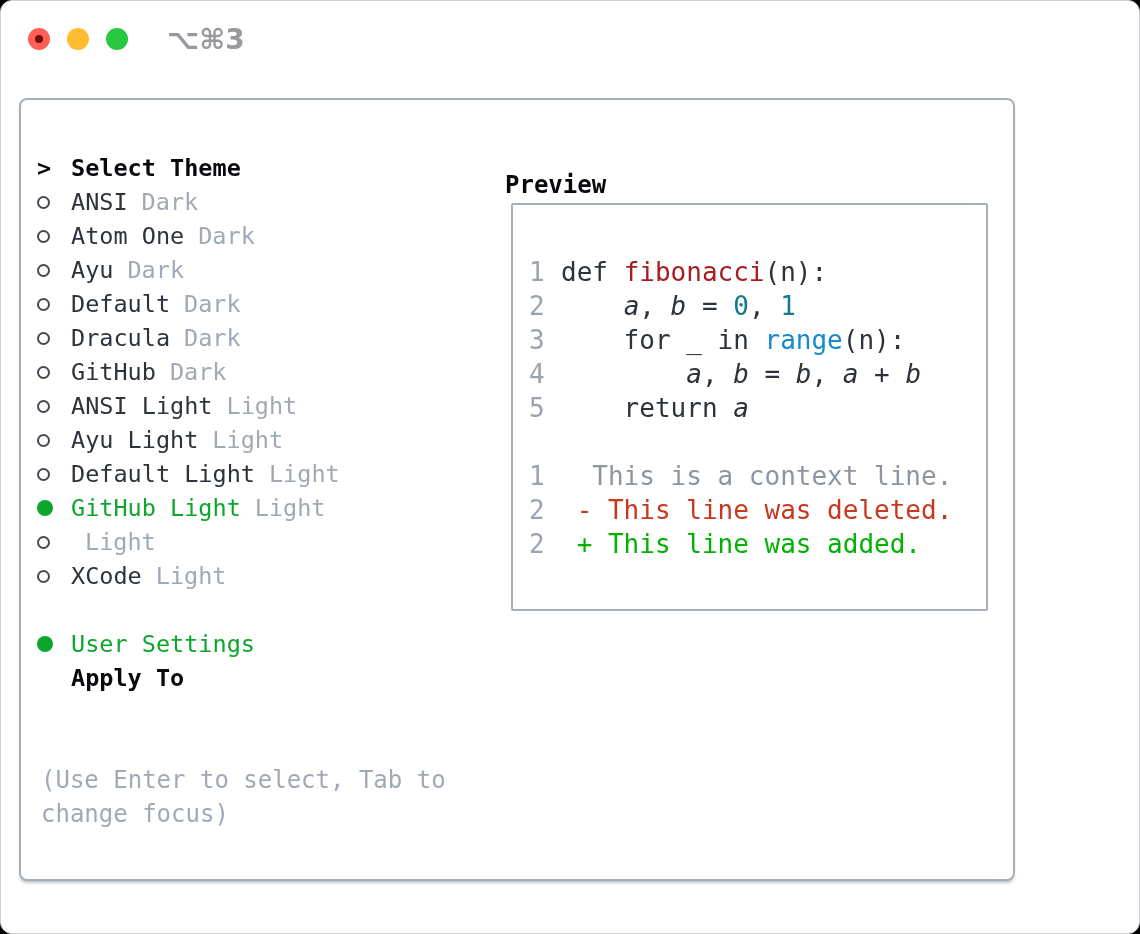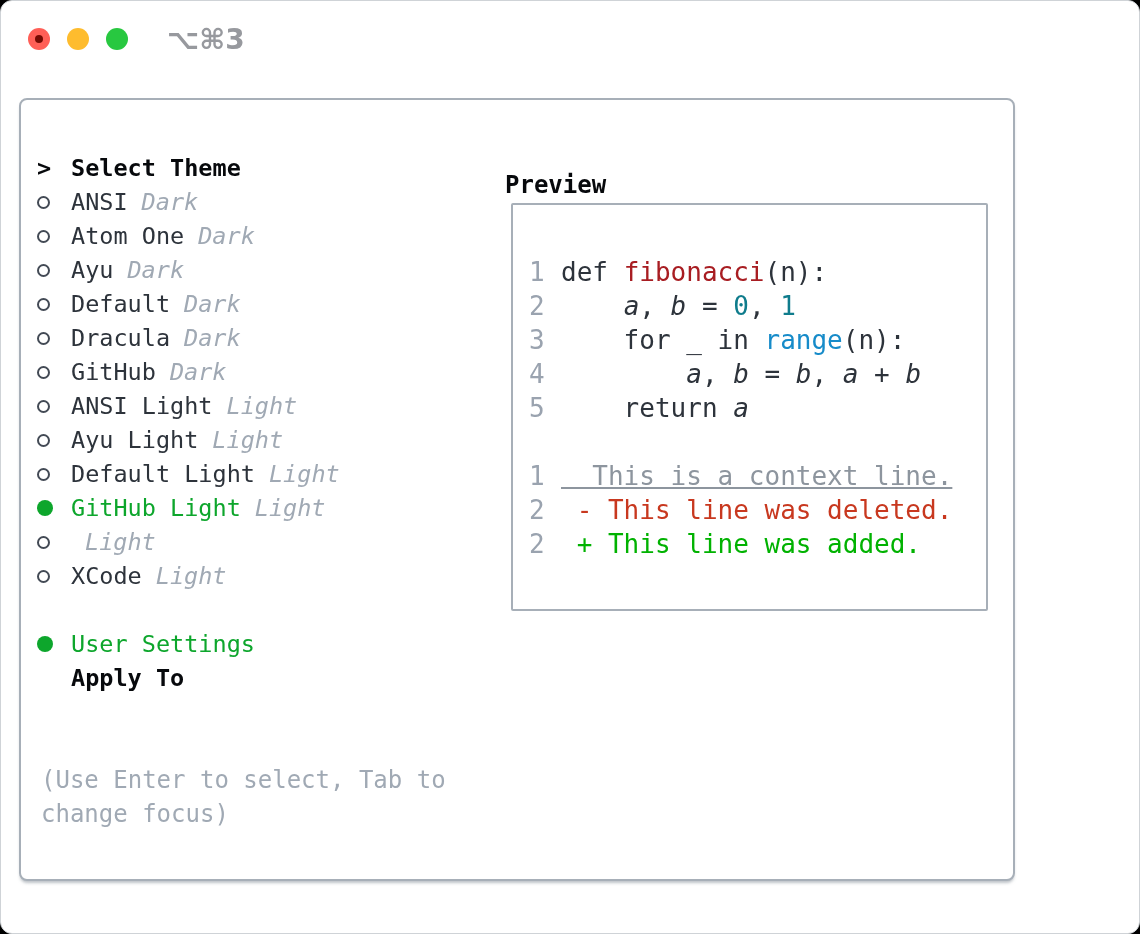--- a/index.html
+++ b/index.html
@@ -17,37 +17,37 @@
   .left-col{position:absolute;left:16px;top:51px;}
   .apply-col{position:absolute;left:16px;top:527px;}
   .row{display:flex;align-items:center;height:34px;font-size:23.5px;color:var(--text-dark,#2d333b);}
   .pfx{width:34px;display:flex;align-items:center;flex:none;}
   .caret{font-weight:700;color:var(--header-black,#07090c);}
   .hdr{font-weight:700;color:var(--header-black,#07090c);}
   .radio{box-sizing:border-box;width:13px;height:13px;border:2px solid #434a55;border-radius:50%;}
   .radio.sel{width:16px;height:16px;border:0;background:var(--selection-green,#0da62c);}
   .label{white-space:pre;}
   .label.sel-text{color:var(--selection-green,#0da62c);}
-  .tag{color:var(--muted-gray,#a0a9b4);margin-left:14px;white-space:pre;font-style:italic;}
+  .tag{color:var(--muted-gray,#a0a9b4);margin-left:14px;white-space:pre;}
   .hint{position:absolute;left:20px;top:663px;font-size:24px;line-height:34px;color:var(--muted-gray,#a0a9b4);white-space:pre-line;}
   
   .pv-header{position:absolute;left:484px;top:68px;height:34px;line-height:34px;font-size:24px;font-weight:700;color:var(--header-black,#07090c);}
   .pv-box{position:absolute;left:490px;top:103px;width:477px;height:408px;box-sizing:border-box;border:2px solid var(--border-gray,#a7afb8);border-radius:2px;background:#fff;}
   .stack{position:absolute;left:0;right:0;}
   .stack.code{top:50px;}
   .stack.diff{top:254px;}
   .pv-row{display:flex;height:34px;line-height:34px;font-size:26px;}
   .ln{margin-left:16px;width:32px;flex:none;color:var(--line-number-gray,#9aa3af);}
   .cd{white-space:pre;margin:0;font-family:"DejaVu Sans Mono",monospace;}
   .tk-p{color:var(--text-dark,#2d333b);}
   .tk-v{color:var(--text-dark,#2d333b);font-style:italic;}
   .tk-fn{color:var(--code-function-red,#a81d22);}
   .tk-n{color:var(--code-number-teal,#0f7c8c);}
   .tk-b{color:var(--code-builtin-blue,#168bc9);margin-top:16px;}
-  .tk-ctx{color:var(--context-gray,#8d959e);text-decoration:underline;}
+  .tk-ctx{color:var(--context-gray,#8d959e);}
   .tk-del{color:var(--diff-deleted-red,#c8381f);}
   .tk-add{color:var(--diff-added-green,#01b201);}
 </style>
 </head>
 <body>
 
 <div class="window">
   <div>
     <span class="tl red">
         <span class="tl-dot"></span>

